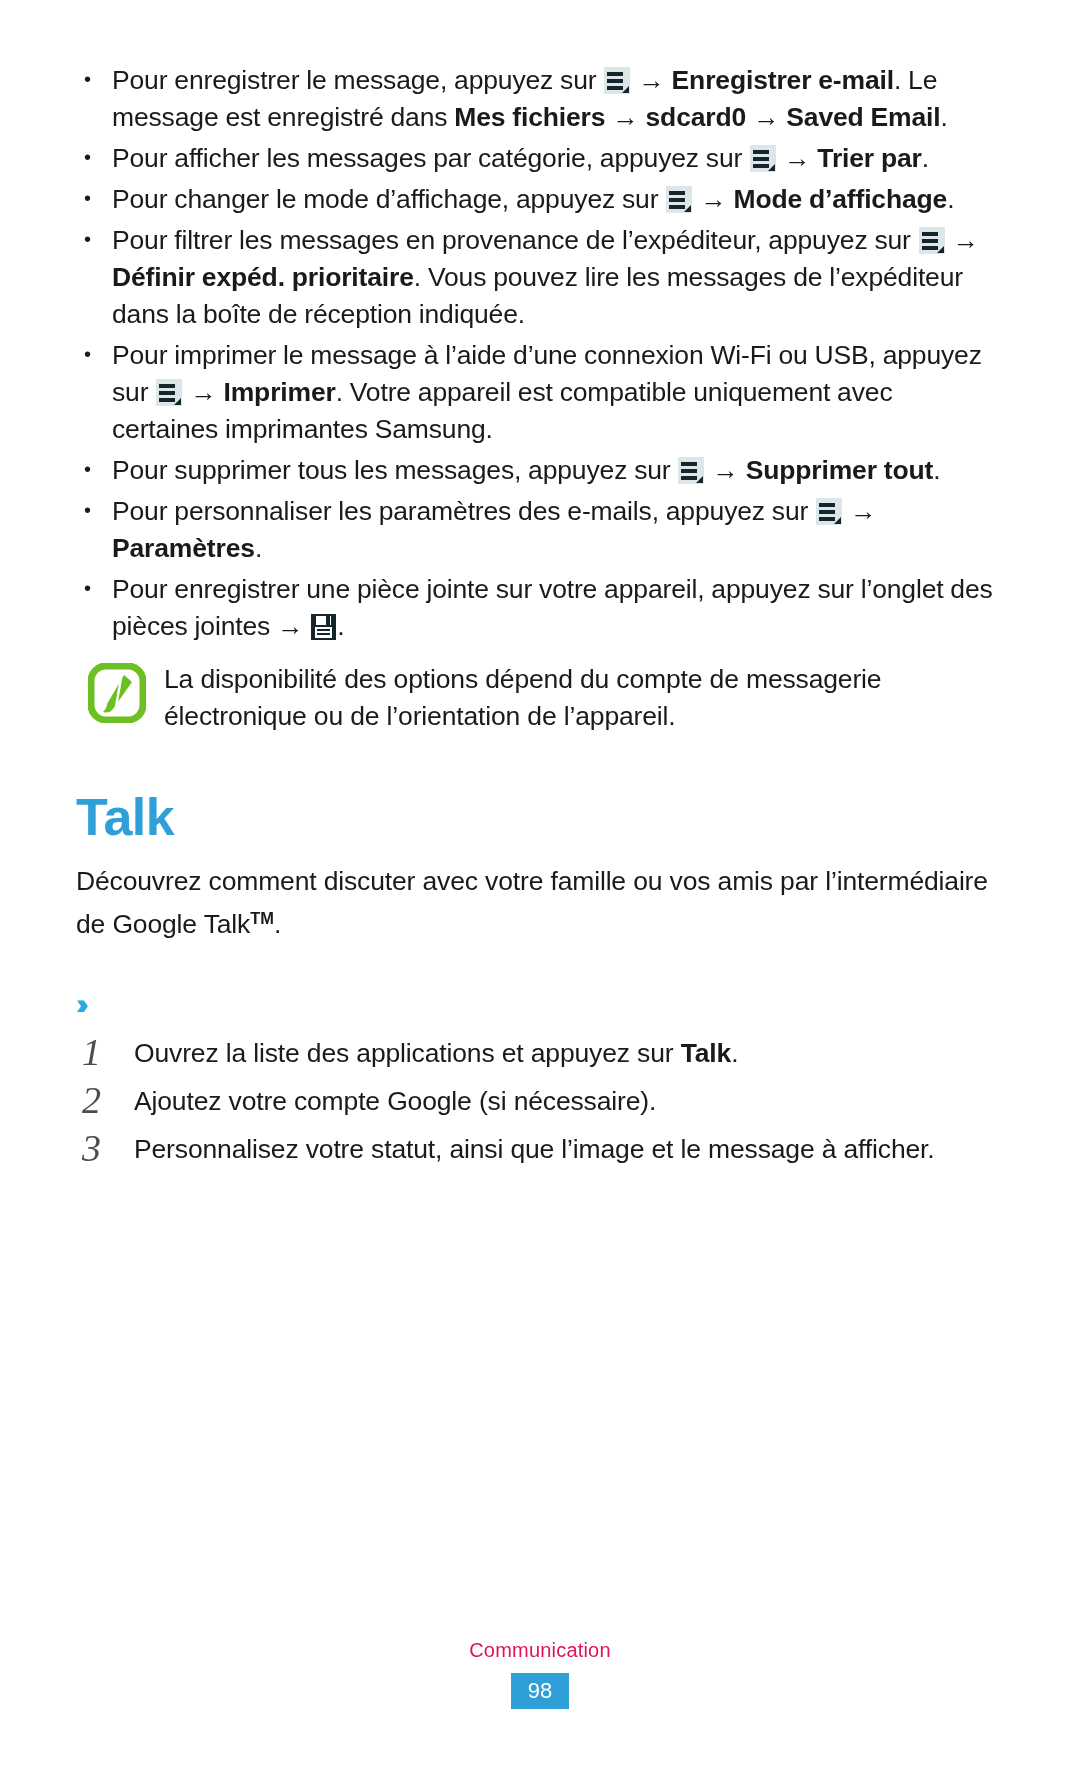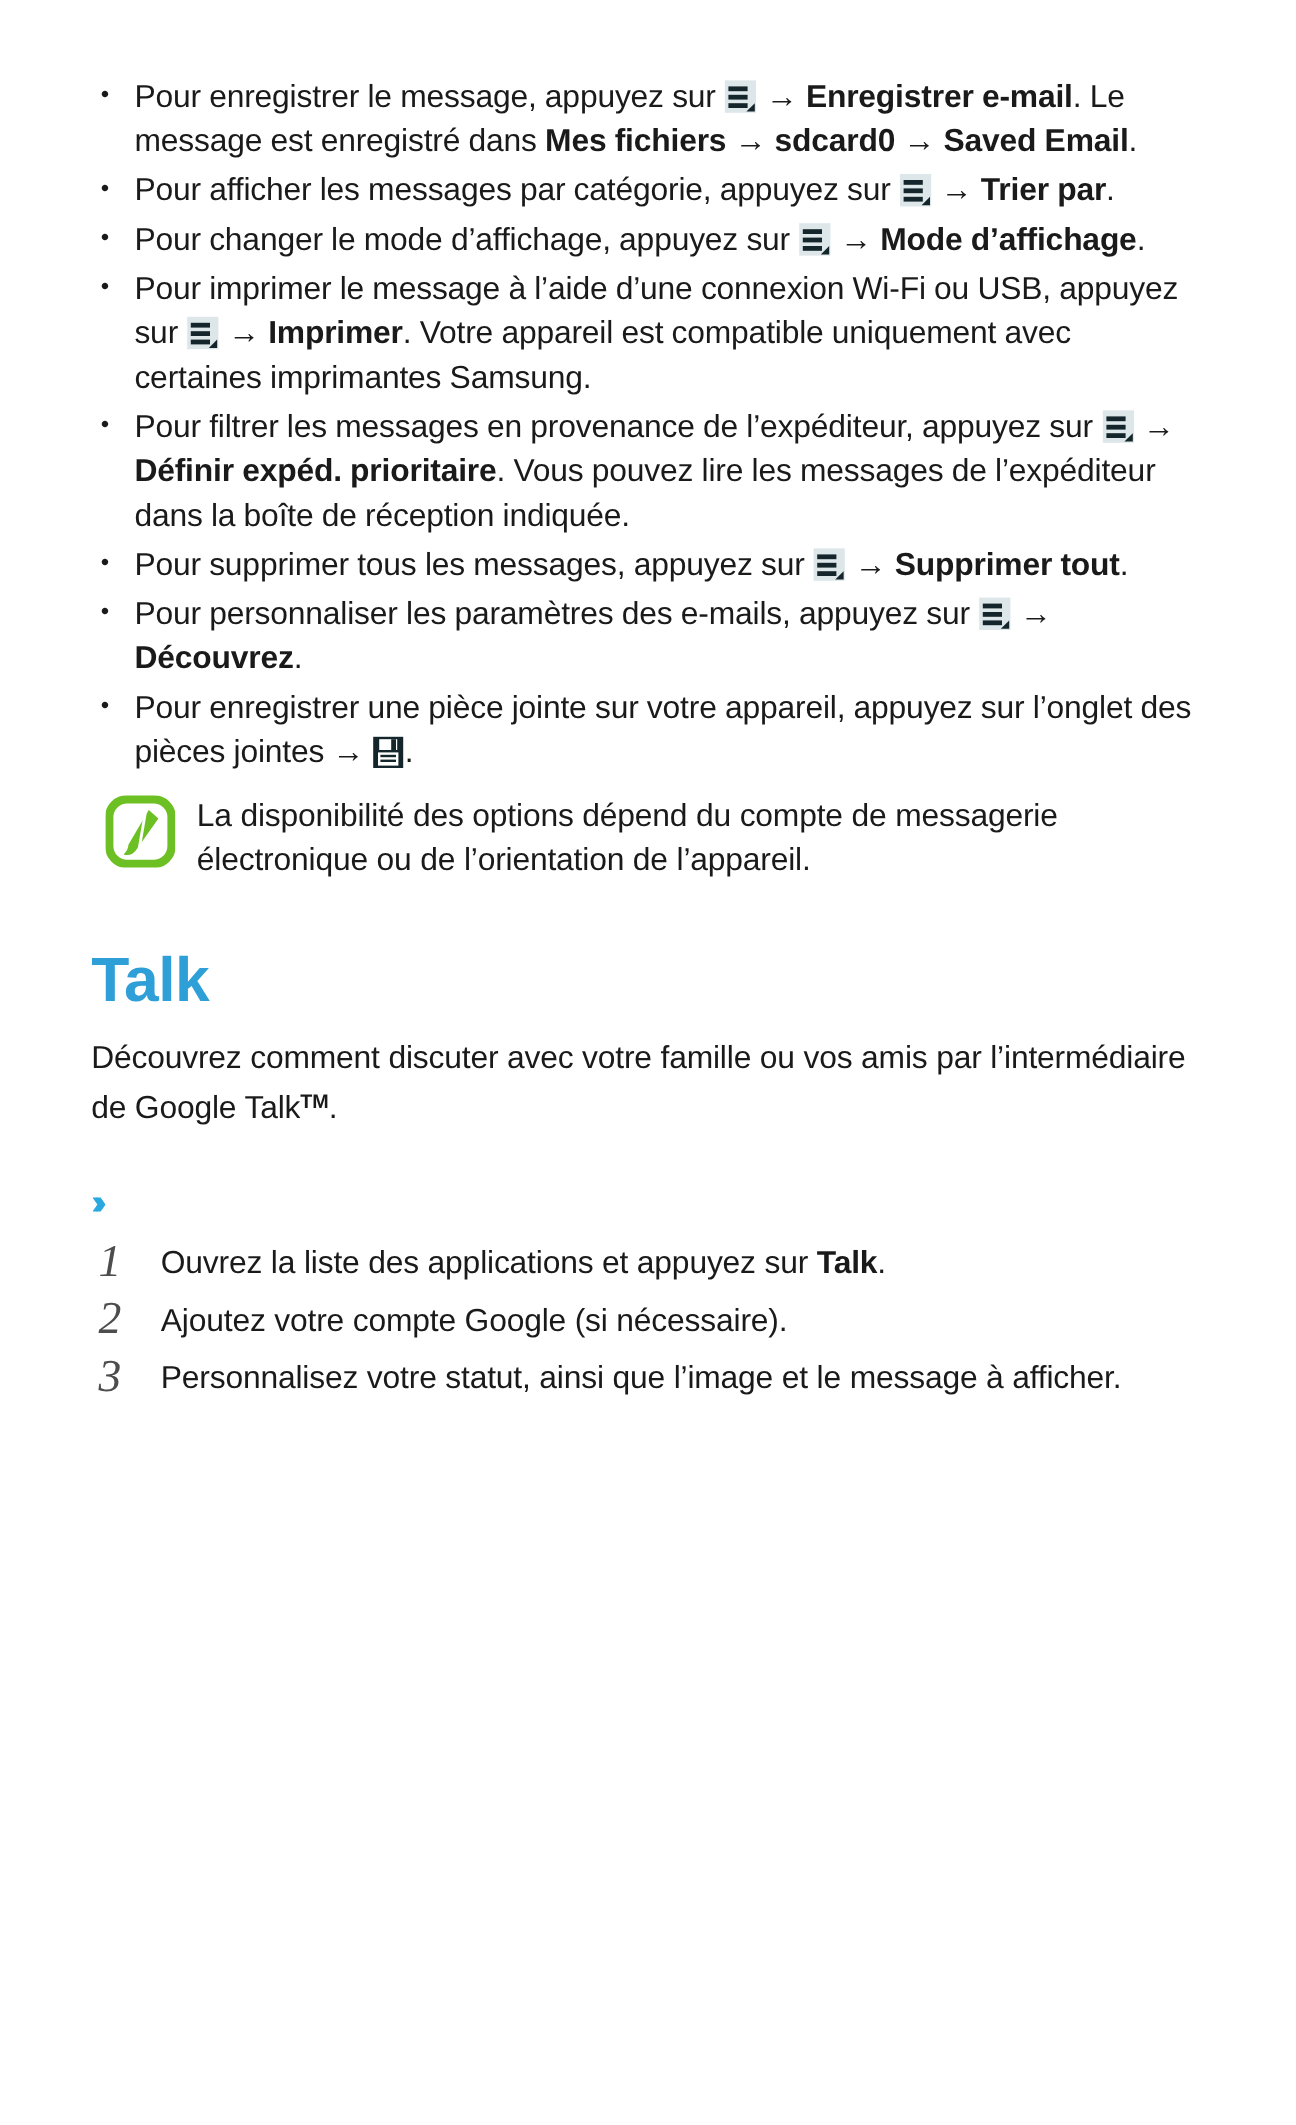--- a/index.html
+++ b/index.html
@@ -244,24 +244,24 @@
 </style>
 </head>
 <body>
 
 <div class="page">
 
   <ul class="bullet-list" id="bullet-list">
       <li class="bullet">Pour enregistrer le message, appuyez sur <span class="menu-icon"><i></i><i></i><i></i><span class="corner"></span></span> → <span class="b">Enregistrer e-mail</span>. Le message est enregistré dans <span class="b">Mes fichiers</span> → <span class="b">sdcard0</span> → <span class="b">Saved Email</span>.</li>
       <li class="bullet">Pour afficher les messages par catégorie, appuyez sur <span class="menu-icon"><i></i><i></i><i></i><span class="corner"></span></span> → <span class="b">Trier par</span>.</li>
       <li class="bullet">Pour changer le mode d’affichage, appuyez sur <span class="menu-icon"><i></i><i></i><i></i><span class="corner"></span></span> → <span class="b">Mode d’affichage</span>.</li>
+      <li class="bullet">Pour filtrer les messages en provenance de l’expéditeur, appuyez sur <span class="menu-icon"><i></i><i></i><i></i><span class="corner"></span></span> → <span class="b">Définir expéd. prioritaire</span>. Vous pouvez lire les messages de l’expéditeur dans la boîte de réception indiquée.</li>
       <li class="bullet">Pour imprimer le message à l’aide d’une connexion Wi-Fi ou USB, appuyez sur <span class="menu-icon"><i></i><i></i><i></i><span class="corner"></span></span> → <span class="b">Imprimer</span>. Votre appareil est compatible uniquement avec certaines imprimantes Samsung.</li>
-      <li class="bullet">Pour filtrer les messages en provenance de l’expéditeur, appuyez sur <span class="menu-icon"><i></i><i></i><i></i><span class="corner"></span></span> → <span class="b">Définir expéd. prioritaire</span>. Vous pouvez lire les messages de l’expéditeur dans la boîte de réception indiquée.</li>
       <li class="bullet">Pour supprimer tous les messages, appuyez sur <span class="menu-icon"><i></i><i></i><i></i><span class="corner"></span></span> → <span class="b">Supprimer tout</span>.</li>
-      <li class="bullet">Pour personnaliser les paramètres des e-mails, appuyez sur <span class="menu-icon"><i></i><i></i><i></i><span class="corner"></span></span> → <span class="b">Découvrez</span>.</li>
+      <li class="bullet">Pour personnaliser les paramètres des e-mails, appuyez sur <span class="menu-icon"><i></i><i></i><i></i><span class="corner"></span></span> → <span class="b">Paramètres</span>.</li>
       <li class="bullet">Pour enregistrer une pièce jointe sur votre appareil, appuyez sur l’onglet des pièces jointes → <span class="save-icon"><span class="top"></span><span class="bot"></span></span>.</li>
     </ul>
 
   <div class="note">
     <div class="note-icon">
       <svg viewBox="0 0 58 60" width="58" height="60" aria-hidden="true">
         <rect x="3" y="3" width="52" height="54" rx="15" ry="15" fill="none" stroke="#6cc024" stroke-width="7"></rect>
         <path d="M36 12 L44 19 L25 46 Q21 51 15 49 Q19 45 19 41 Z" fill="#6cc024"></path>
         <path d="M33 15 L28 44" fill="none" stroke="#ffffff" stroke-width="2.4"></path>
       </svg>
@@ -277,14 +277,18 @@
   <h2 class="section">
     <span class="chev">››</span>
   </h2>
 
   <ol class="steps" id="steps-list">
       <li><span class="num">1</span>Ouvrez la liste des applications et appuyez sur <span class="b">Talk</span>.</li>
       <li><span class="num">2</span>Ajoutez votre compte Google (si nécessaire).</li>
       <li><span class="num">3</span>Personnalisez votre statut, ainsi que l’image et le message à afficher.</li>
     </ol>
 
+  <div class="footer">
+    <div class="footer-label">Communication</div>
+    <span class="page-num">98</span>
+  </div>
 
 </div>
 
 </body></html>

